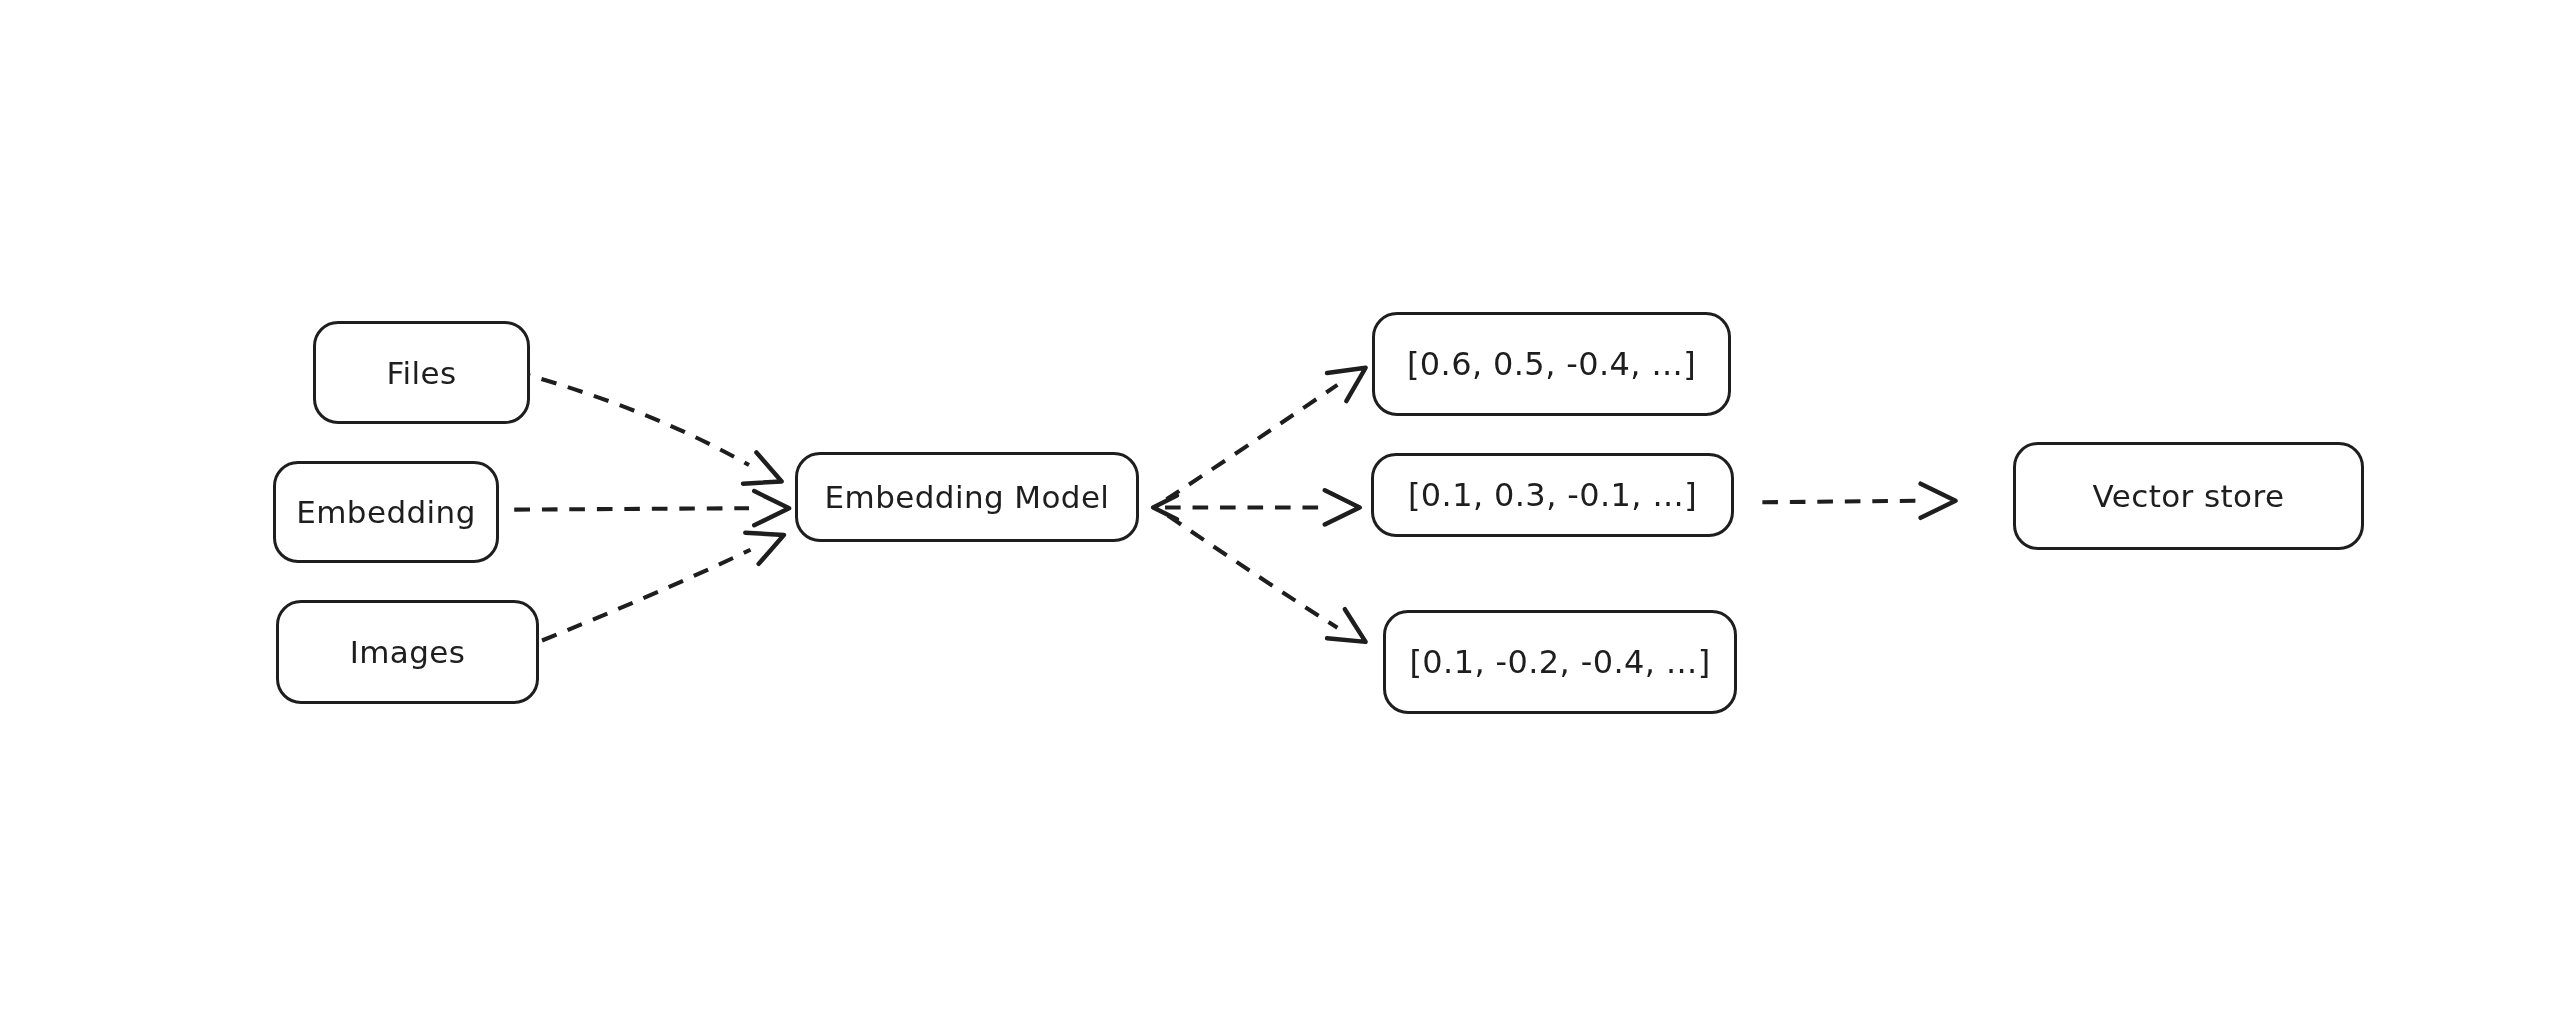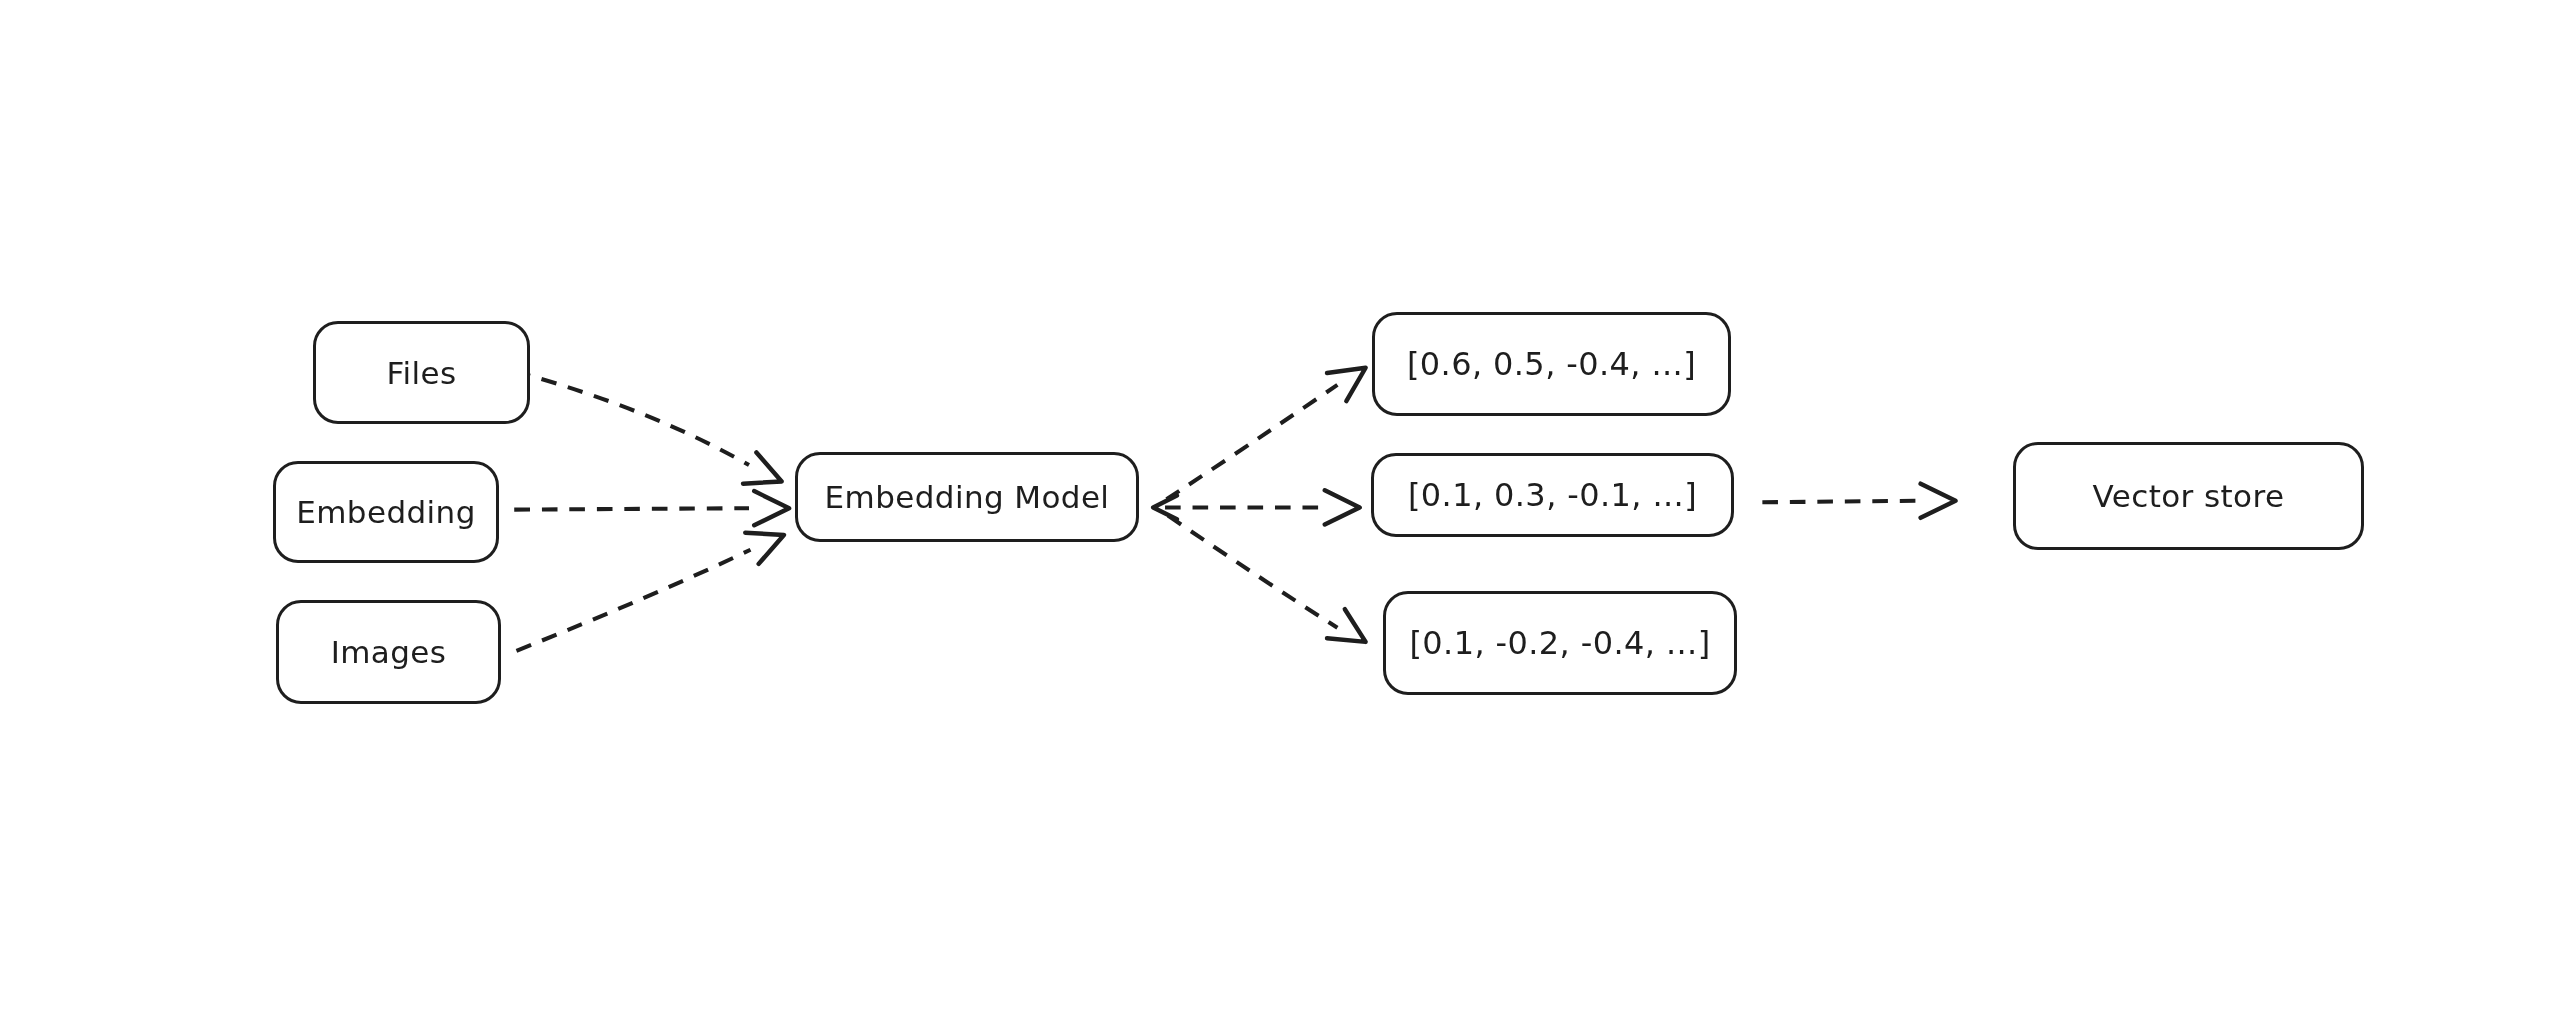--- a/index.html
+++ b/index.html
@@ -58,25 +58,25 @@
     white-space: nowrap;
     color: var(--stroke, #1e1e1e);
   }
   .node-label.vector {
     font-size: 32px;
     letter-spacing: 0.4px;
   }
   
   .n-files      { left: 273px;  top: 321px; width: 217px; height: 103px; margin-left: 40px; }
   .n-websites   { left: 273px;  top: 461px; width: 226px; height: 102px; }
-  .n-images     { left: 276px;  top: 600px; width: 225px; height: 104px; }
+  .n-images     { left: 276px;  top: 600px; width: 263px; height: 104px; }
   .n-embedding  { left: 795px; top: 452px; width: 344px; height: 90px; }
   .n-vec1       { left: 1372px; top: 312px; width: 359px; height: 104px; }
   .n-vec2       { left: 1371px; top: 453px; width: 363px; height: 84px; }
-  .n-vec3       { left: 1383px; top: 591px; width: 354px; height: 104px; }
+  .n-vec3       { left: 1383px; top: 610px; width: 354px; height: 104px; }
   .n-store      { left: 1971px; top: 442px; width: 351px; height: 108px; margin-left: 42px; }
 </style>
 </head>
 <body>
 
 <div class="canvas">
 
   <svg class="edges-layer" viewBox="0 0 3467 1381" xmlns="http://www.w3.org/2000/svg">
 
     <g>

